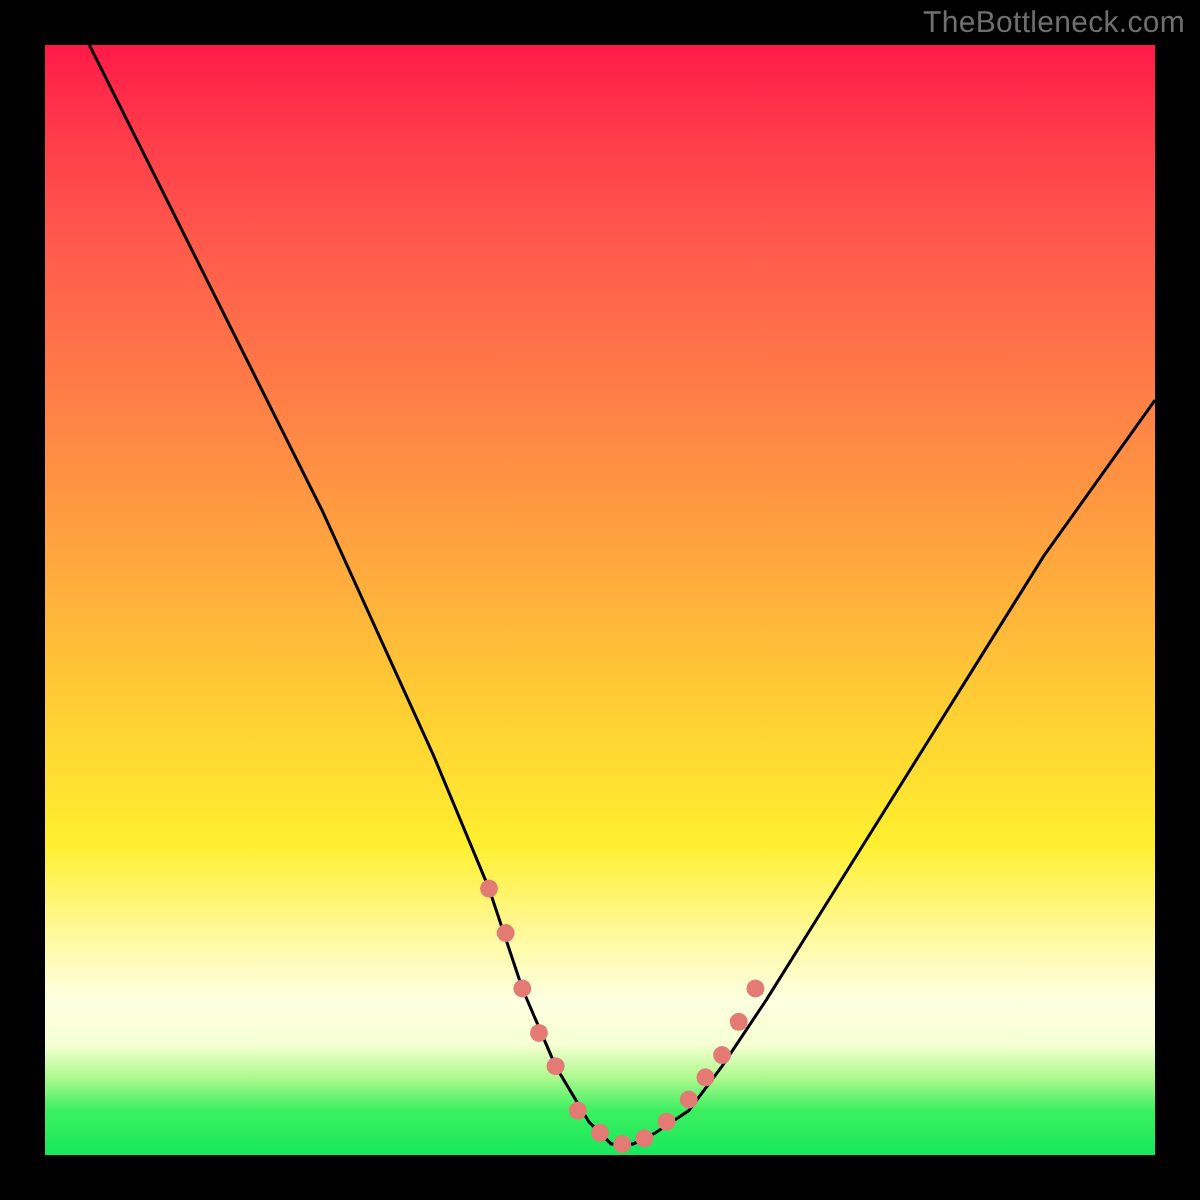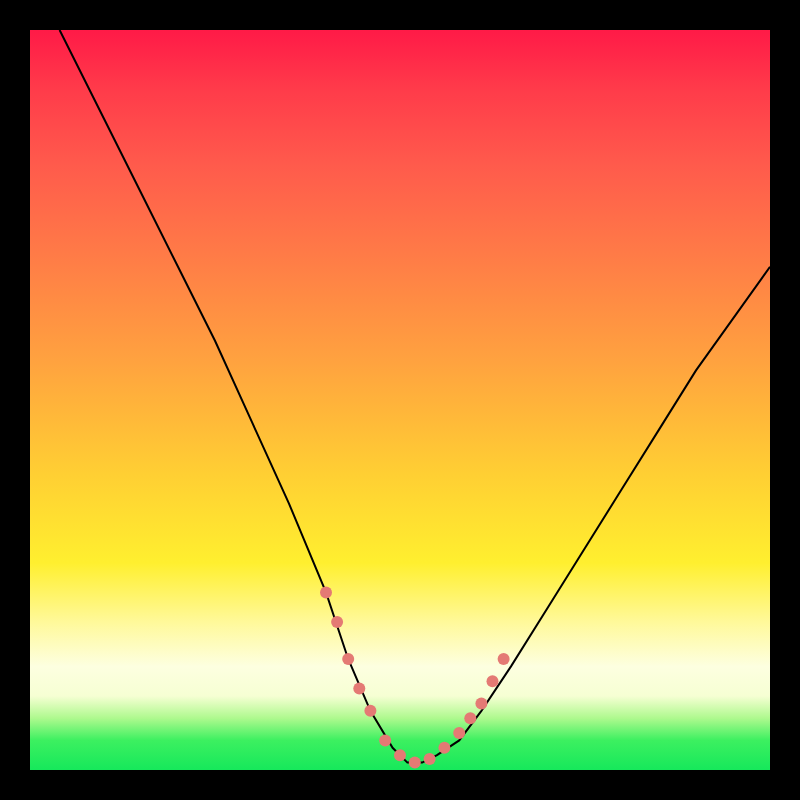--- a/index.html
+++ b/index.html
@@ -54,20 +54,21 @@
     position: absolute;
     top: 0; left: 0;
     width: 740px;
     height: 740px;
   }
 </style>
 </head>
 <body>
 
 <div class="frame">
+  <div class="watermark">TheBottleneck.com</div>
   <div class="plot">
     <svg class="curve" viewBox="0 0 740 740">
       <g id="curve-group">
           <path d="M29.6 0.0 L74.0 88.8 L111.0 162.8 L148.0 236.8 L185.0 310.8 L222.0 392.2 L259.0 473.6 L296.0 562.4 L318.2 629.0 L340.4 680.8 L362.6 717.8 L377.4 732.6 L392.2 732.6 L407.0 725.2 L429.2 710.4 L451.4 680.8 L481.0 636.4 L518.0 577.2 L555.0 518.0 L592.0 458.8 L629.0 399.6 L666.0 340.4 L703.0 288.6 L740.0 236.8" fill="none" stroke="#000" stroke-width="2"></path>
         </g>
       <g id="dots-group">
           <circle cx="296.0" cy="562.4" r="6" fill="#e47a74"></circle>
           <circle cx="307.1" cy="592.0" r="6" fill="#e47a74"></circle>
           <circle cx="318.2" cy="629.0" r="6" fill="#e47a74"></circle>
           <circle cx="329.3" cy="658.6" r="6" fill="#e47a74"></circle>

